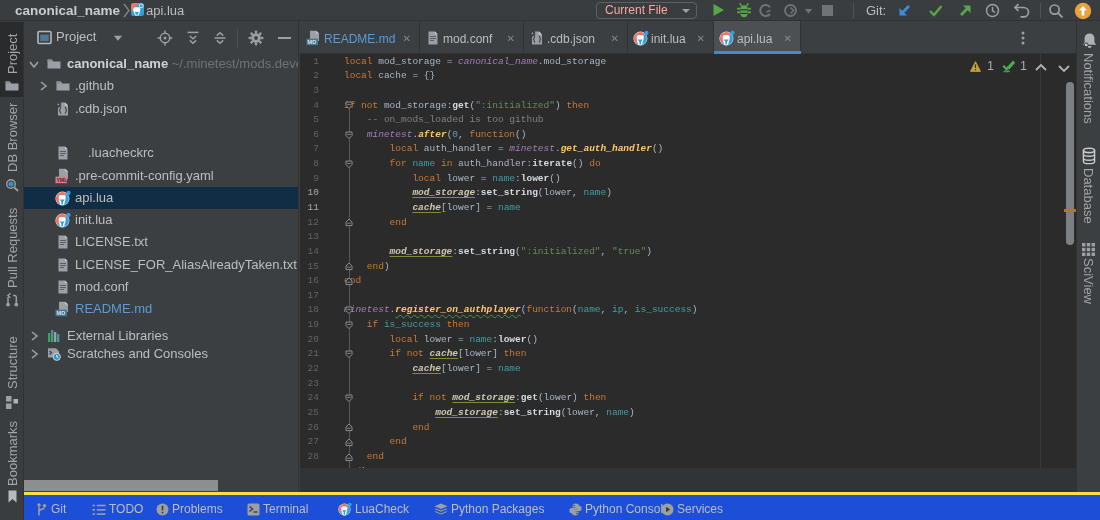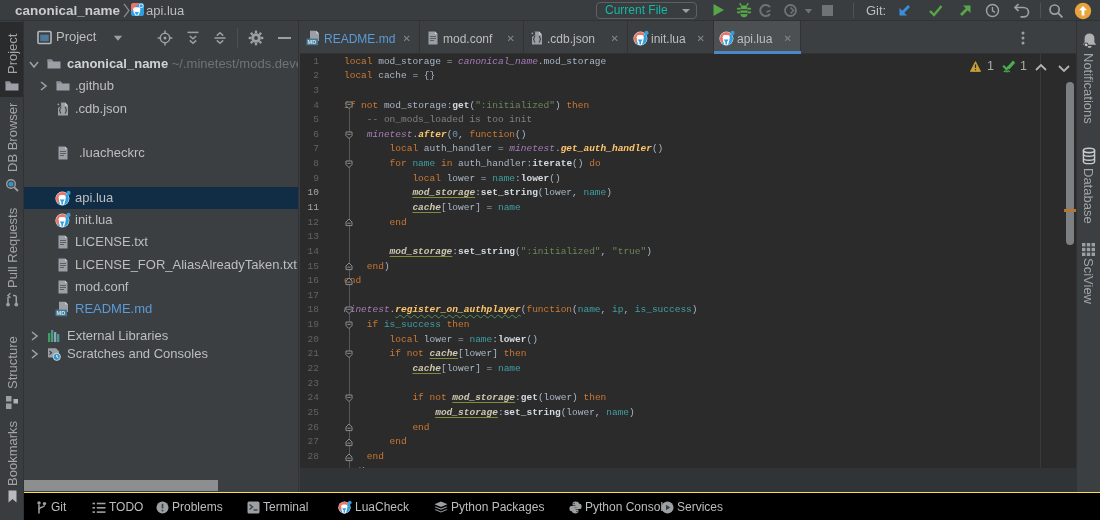--- a/index.html
+++ b/index.html
@@ -6,21 +6,21 @@
 html,body { width:1100px; height:520px; overflow:hidden; background:#3c3f41; font-family:"Liberation Sans",sans-serif; }
 #app { position:relative; width:1100px; height:520px; overflow:hidden; }
 .abs { position:absolute; }
 
 
 #topbar { left:0; top:0; width:1100px; height:21px; background:#3a3d3f; border-bottom:1px solid #303233; }
 #crumb { left:15px; top:2px; height:17px; color:#bbbdbf; font-size:13px; line-height:17px; white-space:nowrap; }
 #crumb b { color:#c9cbcd; font-weight:bold; font-size:13.5px; }
 
 
-#combo { left:596px; top:2px; width:101px; height:17px; border:1px solid #5e6163; border-radius:4px; color:#14b8a6; font-size:12px; line-height:15px; padding-left:8px; }
+#combo { left:596px; top:2px; width:101px; height:17px; border:1px solid #5e6163; border-radius:4px; color:#fca5a5; font-size:12px; line-height:15px; padding-left:8px; }
 #combo .arr { position:absolute; right:6px; top:6px; width:0; height:0; border-left:4px solid transparent; border-right:4px solid transparent; border-top:4px solid #9da0a2; }
 
 
 #lstripe { left:0; top:21px; width:24px; height:499px; background:#3a3d3f; border-right:1px solid #303233; }
 .vlabel { position:absolute; color:#a3a5a7; font-size:13px; white-space:nowrap; transform:rotate(-90deg); transform-origin:left top; }
 #proj-active { position:absolute; left:0; top:1px; width:23px; height:75px; background:#2a2b2d; }
 
 
 #rstripe { left:1076px; top:21px; width:24px; height:471px; background:#3c3f41; border-left:1px solid #303233; }
 .vlabelr { position:absolute; color:#a3a5a7; font-size:13px; white-space:nowrap; transform:rotate(90deg); transform-origin:left top; }
@@ -65,21 +65,21 @@
 
 
 #vscroll { left:1064px; top:54px; width:12px; height:414px; background:#2b2b2b; }
 #vthumb { position:absolute; left:2px; top:28px; width:8px; height:163px; background:#7d8082; border-radius:4px; }
 #vmark { position:absolute; left:0; top:155px; width:12px; height:3px; background:#b4762e; }
 
 
 #inspect { left:966px; top:59px; width:110px; height:17px; color:#a8abad; font-size:12.5px; }
 
 
-#botbar { left:24px; top:492px; width:1076px; height:28px; background:#000000; border-top:1px solid #fde047; }
+#botbar { left:24px; top:492px; width:1076px; height:28px; background:#1d4ed8; border-top:3px solid #fde047; }
 .bitem { position:absolute; top:6px; height:16px; color:#bbbdbf; font-size:12px; line-height:16px; white-space:nowrap; }
 .bitem svg { vertical-align:-3px; margin-right:3px; }
 </style>
 </head>
 <body>
 <div id="app">
 
   <div class="abs" id="editor">
     <div id="codewrap">
       <div id="marginline"></div>
@@ -110,21 +110,21 @@
 24
 25
 26
 27
 28
 29</pre>
       <pre id="code"><span class="k">local</span> mod_storage = <span class="g">canonical_name</span>.mod_storage
 <span class="k">local</span> cache = {}
 
 <span class="k">if</span> <span class="k">not</span> mod_storage:<span class="m">get</span>(<span class="s">":initialized"</span>) <span class="k">then</span>
-<span class="c">    -- on_mods_loaded is too init</span>
+<span class="c">    -- on_mods_loaded is too github</span>
     <span class="g">minetest</span>.<span class="f">after</span>(<span class="n">0</span>, <span class="k">function</span>()
         <span class="k">local</span> auth_handler = <span class="g">minetest</span>.<span class="f">get_auth_handler</span>()
         <span class="k">for</span> <span class="p">name</span> <span class="k">in</span> auth_handler:<span class="m">iterate</span>() <span class="k">do</span>
             <span class="k">local</span> lower = <span class="p">name</span>:<span class="m">lower</span>()
             <span class="u">mod_storage</span>:<span class="m">set_string</span>(lower, <span class="p">name</span>)
             <span class="u">cache</span>[lower] = <span class="p">name</span>
         <span class="k">end</span>
 
         <span class="u">mod_storage</span>:<span class="m">set_string</span>(<span class="s">":initialized"</span>, <span class="s">"true"</span>)
     <span class="k">end</span>)
@@ -399,21 +399,30 @@
 <div class="tree-row" style="top:121.2px">
         <svg class="abs" style="left:31px;top:3px" width="16" height="16" viewBox="0 0 16 16">
           <path d="M3.5 1.5 h6.5 l2.5 2.5 v10.5 h-9 z" fill="#9aa0a6"></path>
           <path d="M10 1.5 l2.5 2.5 h-2.5 z" fill="#c8cdd2"></path>
           <g stroke="#5a5f63" stroke-width="1">
             <line x1="5" y1="6.5" x2="11" y2="6.5"></line>
             <line x1="5" y1="8.5" x2="11" y2="8.5"></line>
             <line x1="5" y1="10.5" x2="9" y2="10.5"></line>
           </g>
         </svg>
-        <span class="lbl" style="left:55px">.luacheckrc</span>
+        <span class="lbl" style="left:64px">.luacheckrc</span>
+      </div>
+<div class="tree-row" style="top:143.5px">
+        <svg class="abs" style="left:31px;top:3px" width="16" height="16" viewBox="0 0 16 16">
+          <path d="M4 0.8 h6.2 l2.8 2.8 v7.4 h-9 z" fill="#9aa0a6"></path>
+          <path d="M10.2 0.8 l2.8 2.8 h-2.8 z" fill="#c8cdd2"></path>
+          <rect x="0.5" y="8.6" width="11.5" height="6.6" fill="#e0788c"></rect>
+          <text x="1.4" y="13.9" font-family="Liberation Sans" font-size="5.2" font-weight="bold" fill="#43272e">YML</text>
+        </svg>
+        <span class="lbl" style="left:51px">.pre-commit-config.yaml</span>
       </div>
 <div class="tree-row sel" style="top:165.8px">
         <svg class="abs" style="left:31px;top:3px" width="16" height="16" viewBox="0 0 16 16">
 <circle cx="7.4" cy="8.6" r="7.0" fill="#dfe3e6"></circle>
 <path d="M2.8 13.2 A6.5 6.5 0 1 1 12 4.0 Z" fill="#e9756a"></path>
 <path d="M2.8 13.2 A6.5 6.5 0 0 0 12 4.0 Z" fill="#2f9fe0"></path>
 <rect x="3.6" y="5.0" width="7.2" height="4.4" rx="2.2" fill="#fff"></rect>
 <path d="M3.7 8.8 h7.0 l-1.5 5.8 c-1.3 0.8 -2.9 0.8 -4.2 0 z" fill="#fff"></path>
 <path d="M4.7 9.4 h4.9 l-1.6 2.5 l0 2.7 h-1.6 l0 -2.7 z" fill="#2f9fe0"></path>
 <circle cx="13.5" cy="2.9" r="2.1" fill="#2f9fe0"></circle>

